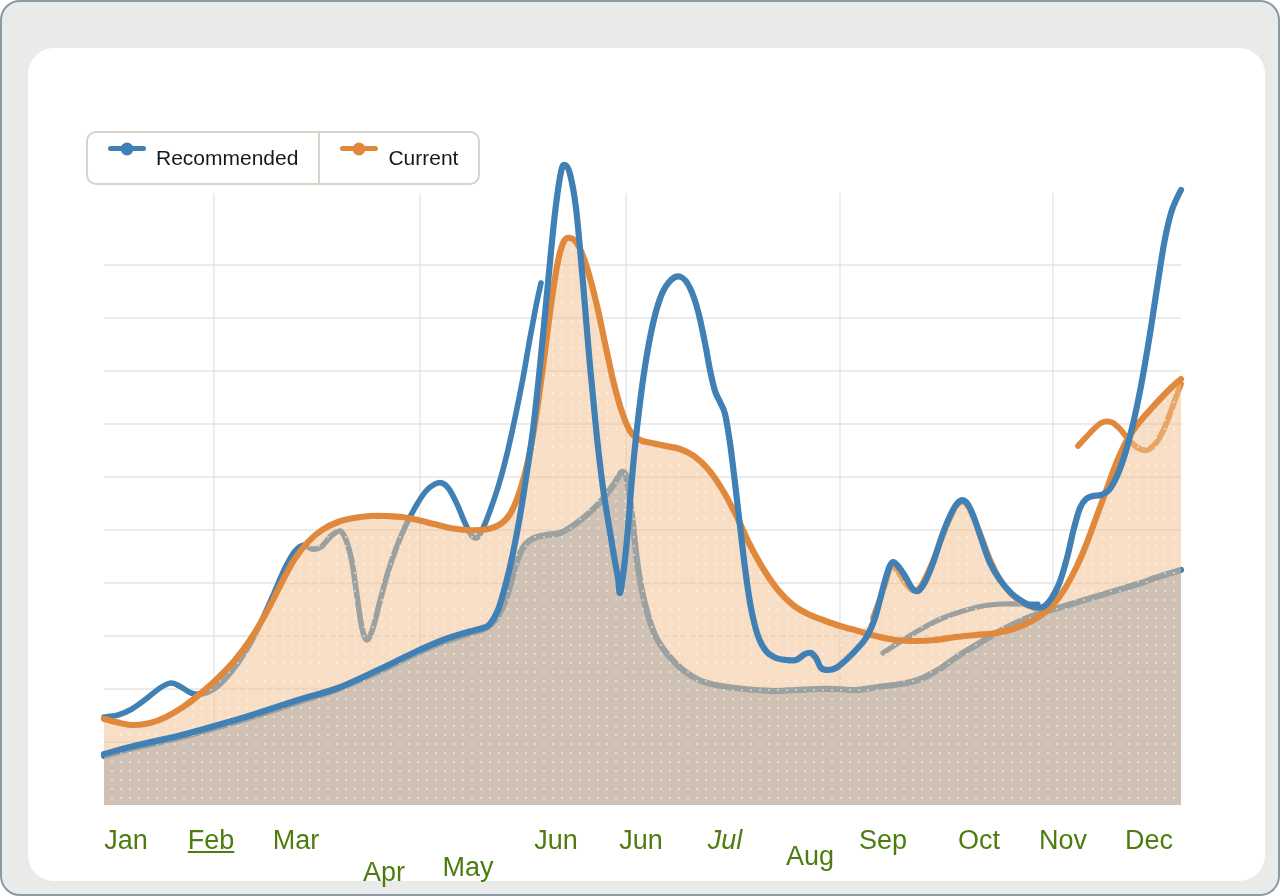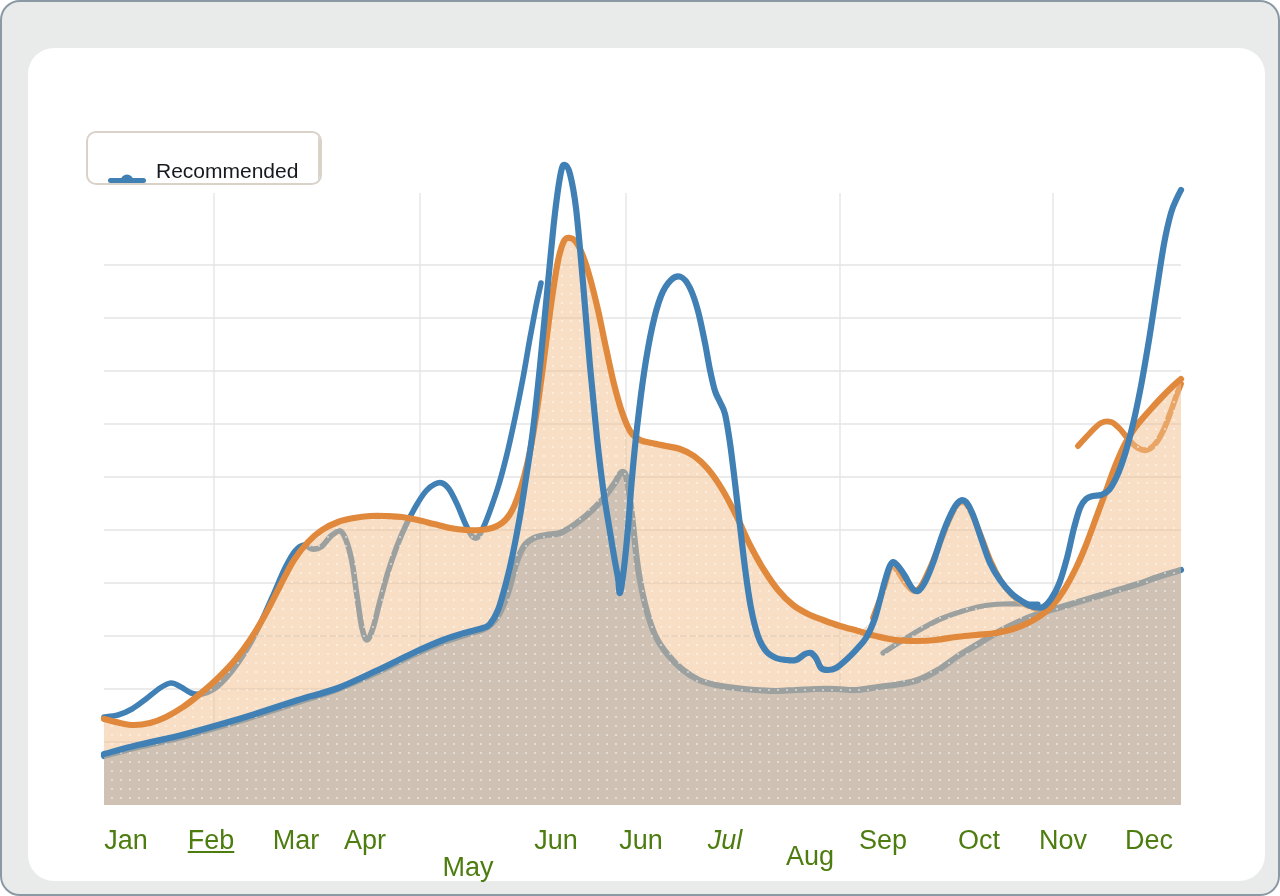--- a/index.html
+++ b/index.html
@@ -4,21 +4,21 @@
 <style>
   html,body{margin:0;padding:0;width:1280px;height:896px;background:#ffffff;overflow:hidden;
             font-family:"Liberation Sans", sans-serif;}
   .frame{position:absolute;left:0;top:0;width:1276px;height:892px;border:2px solid #8b99a5;
          border-radius:20px;background:#e9ebeb;}
   .card{position:absolute;left:26px;top:46px;width:1237px;height:833px;background:#ffffff;
         border-radius:26px;}
   .chart-svg{position:absolute;left:0;top:0;width:1280px;height:896px;pointer-events:none;}
   .legend{position:absolute;left:58px;top:83px;height:50px;display:flex;align-items:stretch;
           background:#ffffff;border:2px solid #d8d2c9;border-radius:10px;overflow:hidden;}
-  .lg-item{display:flex;align-items:flex-end;gap:10px;padding:0 20px;cursor:pointer;}
+  .lg-item{display:flex;align-items:flex-start;gap:10px;padding:13px 20px;cursor:pointer;}
   .lg-marker{position:relative;width:38px;height:5px;border-radius:3px;display:inline-block;}
   .lg-dot{position:absolute;left:50%;top:50%;width:13px;height:13px;border-radius:50%;
           transform:translate(-50%,-50%);}
   .lg-label{font-size:21px;color:#16191d;}
   .lg-div{width:2px;background:#d8d2c9;}
   .xaxis{position:absolute;left:0;top:0;}
   .xlabel{position:absolute;top:777px;transform:translateX(-50%);font-size:27px;color:#4d7c0f;}
 </style>
 </head>
 <body>
@@ -60,27 +60,33 @@
       </svg>
 
     <div class="legend">
       <div class="lg-item">
         <span class="lg-marker" style="background: rgb(64, 128, 180);">
             <span class="lg-dot" style="background: rgb(64, 128, 180);"></span>
           </span>
         <span class="lg-label">Recommended</span>
       </div>
       <div class="lg-div"></div>
+      <div class="lg-item">
+        <span class="lg-marker" style="background: rgb(224, 136, 60);">
+            <span class="lg-dot" style="background: rgb(224, 136, 60);"></span>
+          </span>
+        <span class="lg-label">Current</span>
+      </div>
     </div>
 
     <div class="xaxis">
         <div class="xlabel" style="left: 98px;">Jan</div>
         <div class="xlabel" style="left: 183px; text-decoration: underline;">Feb</div>
         <div class="xlabel" style="left: 268px; text-align: center;">Mar</div>
-        <div class="xlabel" style="left: 337px;">Apr</div>
+        <div class="xlabel" style="left: 356px; margin-top: 32px;">Apr</div>
         <div class="xlabel" style="left: 440px; margin-top: 27px;">May</div>
         <div class="xlabel" style="left: 528px;">Jun</div>
         <div class="xlabel" style="left: 613px;">Jun</div>
         <div class="xlabel" style="left: 697px; font-style: italic;">Jul</div>
         <div class="xlabel" style="left: 782px; margin-top: 16px;">Aug</div>
         <div class="xlabel" style="left: 855px;">Sep</div>
         <div class="xlabel" style="left: 951px;">Oct</div>
         <div class="xlabel" style="left: 1035px;">Nov</div>
         <div class="xlabel" style="left: 1121px;">Dec</div>
       </div>

